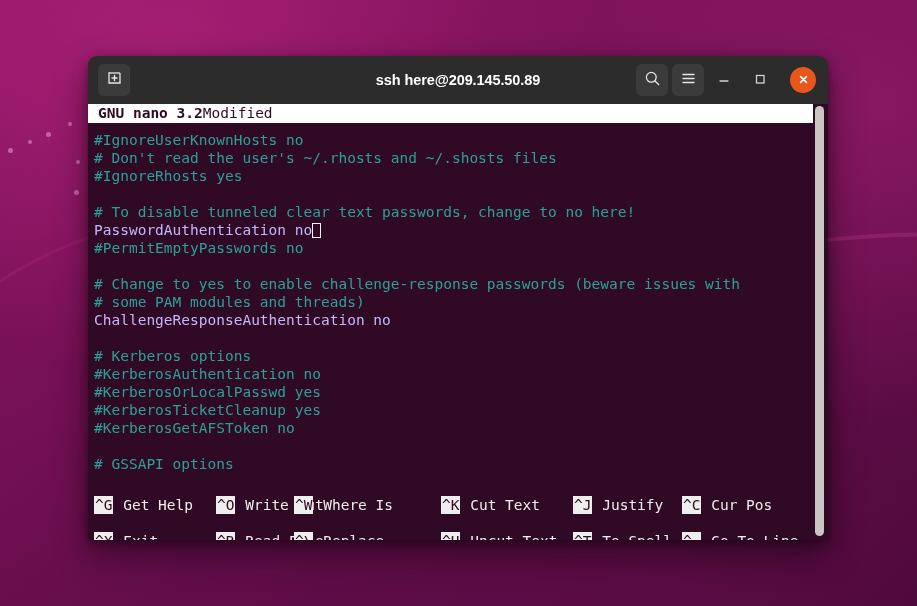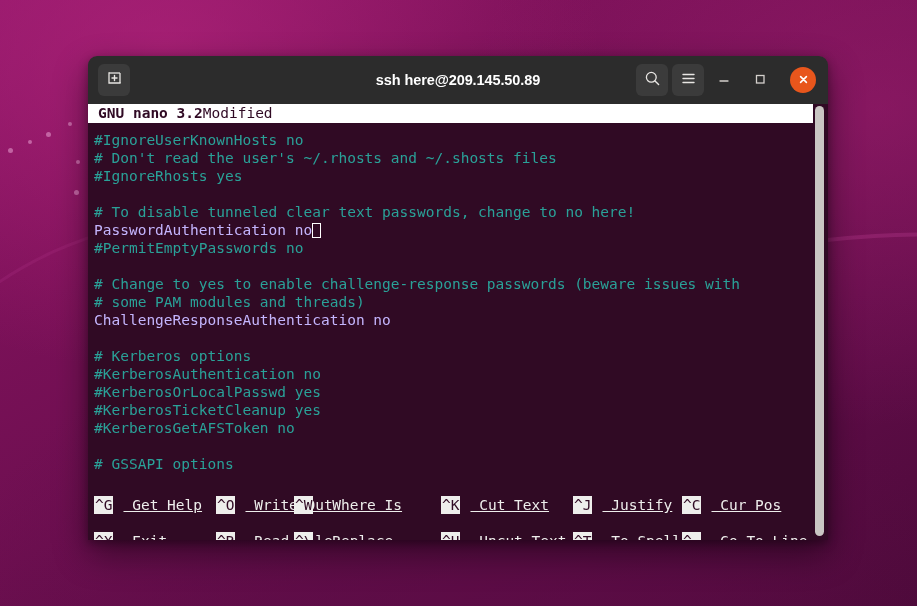--- a/index.html
+++ b/index.html
@@ -161,21 +161,21 @@
     font-size: 14.5px;
     line-height: 18px;
   }
   .sc-row { display: flex; height: 18px; white-space: pre; }
   .sc-col { display: flex; }
   .sc-key {
     background: #eeeeec;
     color: #300a24;
     padding: 0 1px;
   }
-  .sc-label { padding-left: 10px; text-decoration: underline; }
+  .sc-label { padding-left: 1px; }
 
   
   #scrollbar {
     position: absolute;
     right: 4px; top: 2px;
     width: 9px; height: 430px;
     background: #c9c6c3;
     border-radius: 5px;
   }
 </style>

